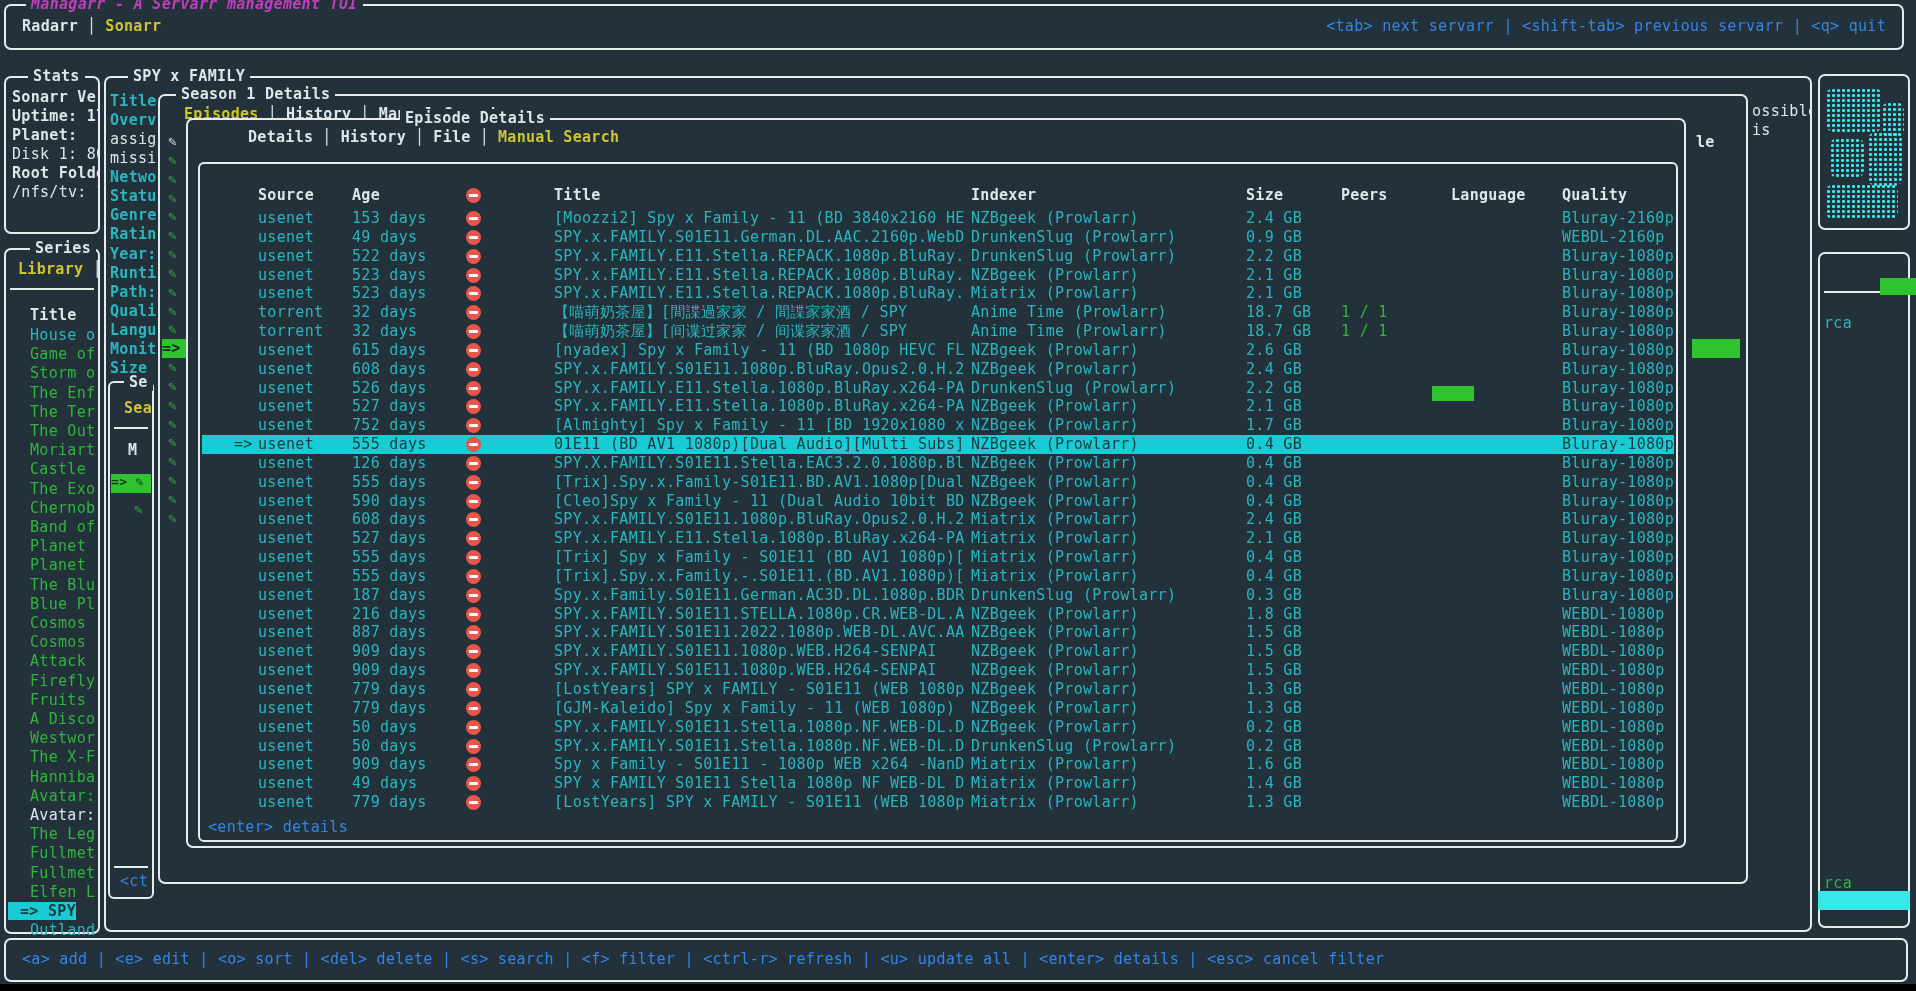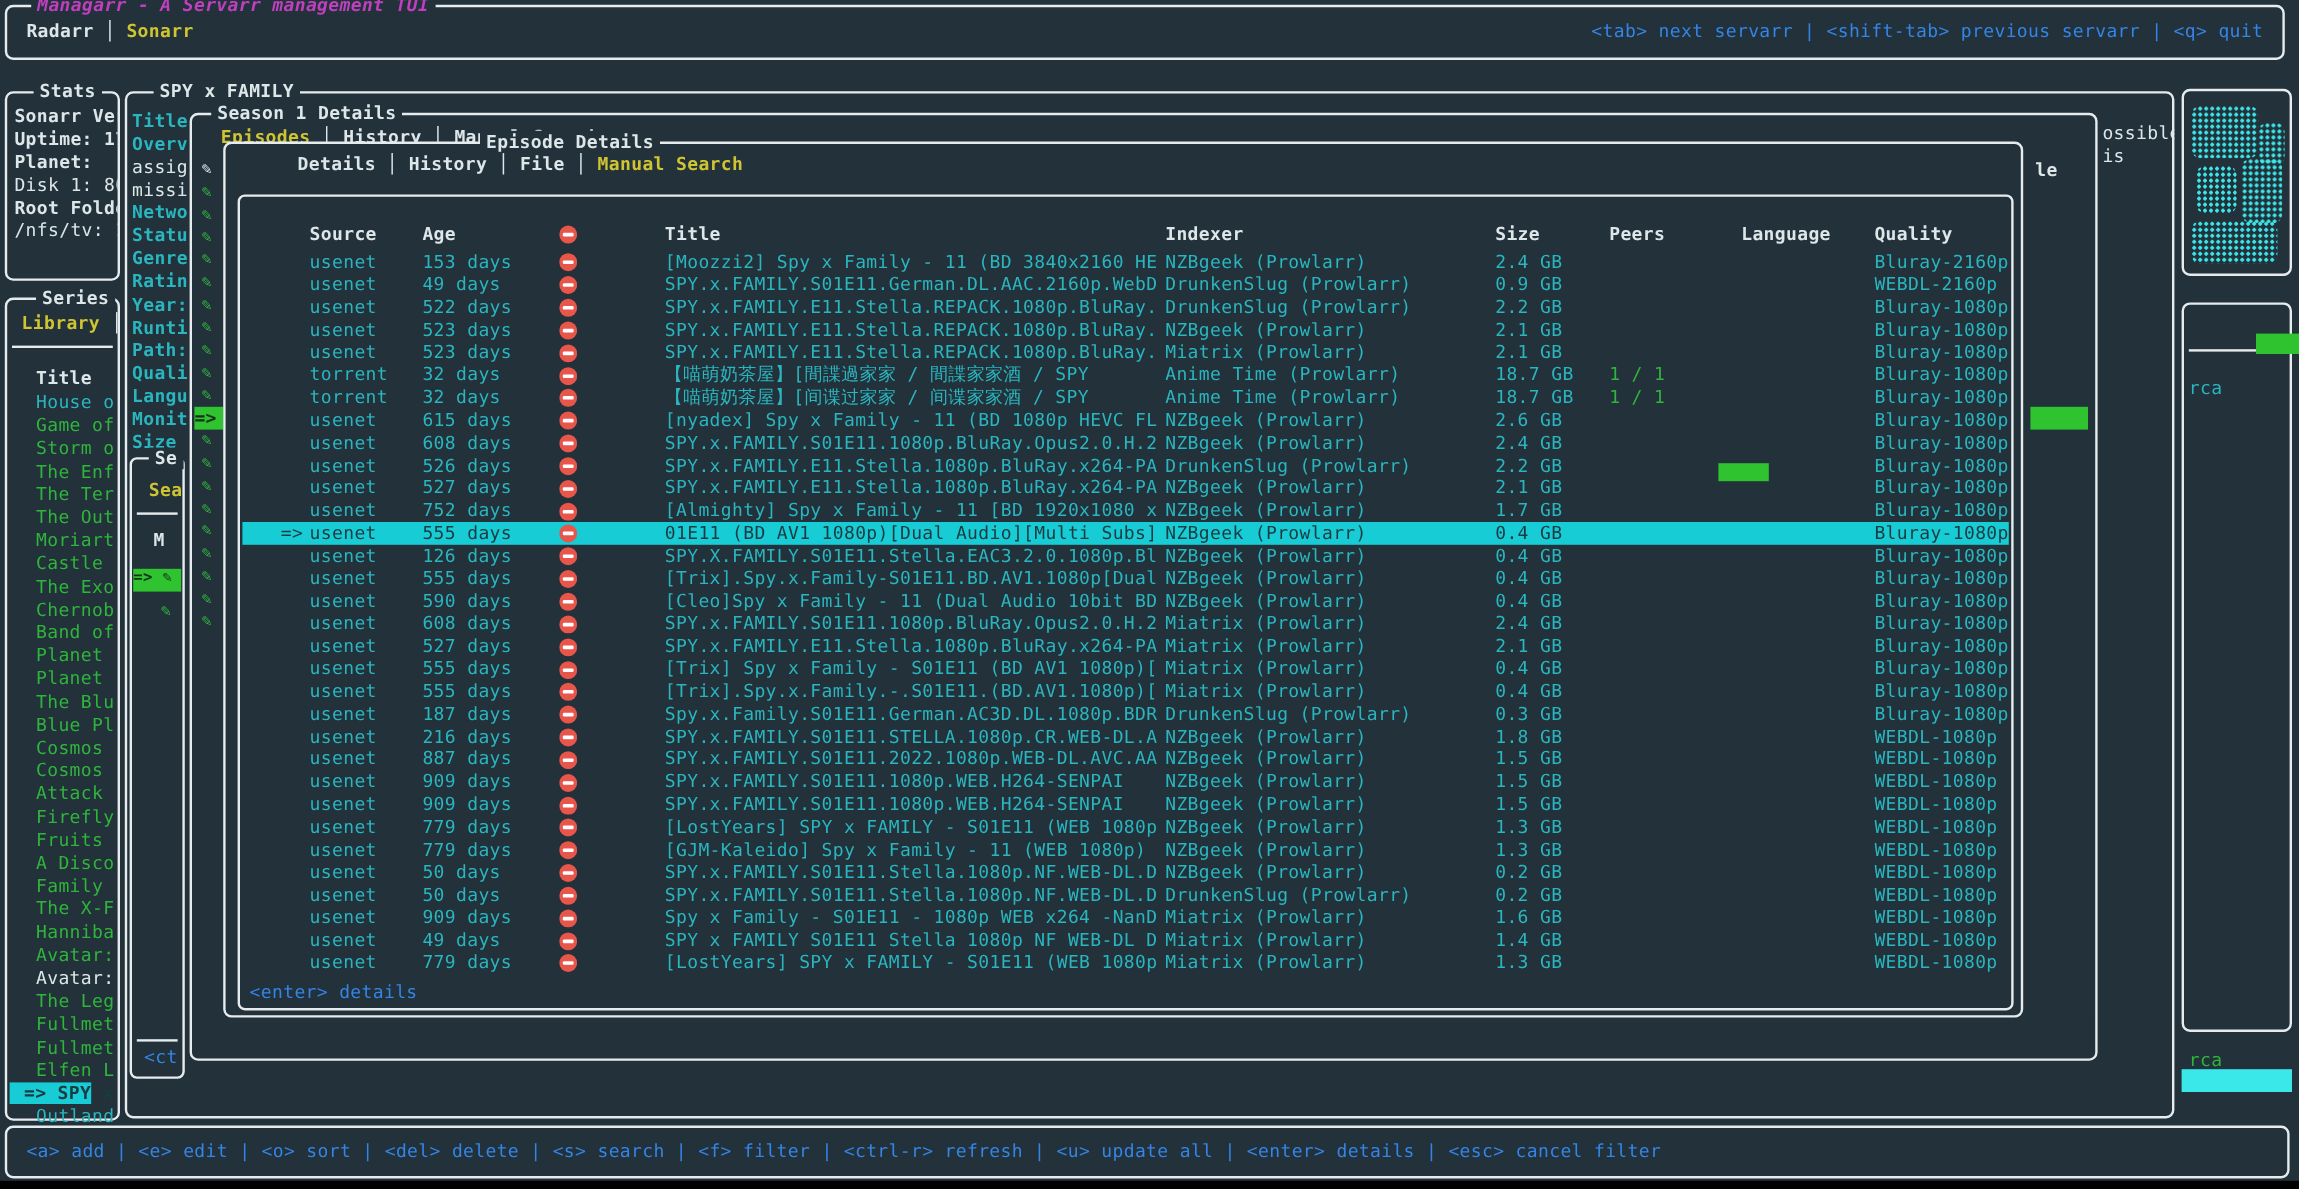--- a/index.html
+++ b/index.html
@@ -79,21 +79,21 @@
       <div class="series-item" style="top: 287.2px; color: var(--green);">Planet</div>
       <div class="series-item" style="top: 306.4px; color: var(--green);">Planet</div>
       <div class="series-item" style="top: 325.6px; color: var(--green);">The Blu</div>
       <div class="series-item" style="top: 344.8px; color: var(--green);">Blue Pl</div>
       <div class="series-item" style="top: 364px; color: var(--green);">Cosmos</div>
       <div class="series-item" style="top: 383.2px; color: var(--green);">Cosmos</div>
       <div class="series-item" style="top: 402.4px; color: var(--green);">Attack</div>
       <div class="series-item" style="top: 421.6px; color: var(--green);">Firefly</div>
       <div class="series-item" style="top: 440.8px; color: var(--green);">Fruits</div>
       <div class="series-item" style="top: 460px; color: var(--green);">A Disco</div>
-      <div class="series-item" style="top: 479.2px; color: var(--green);">Family</div>
+      <div class="series-item" style="top: 479.2px; color: var(--green);">Westwor</div>
       <div class="series-item" style="top: 498.4px; color: var(--green);">The X-F</div>
       <div class="series-item" style="top: 517.6px; color: var(--green);">Hanniba</div>
       <div class="series-item" style="top: 536.8px; color: var(--green);">Avatar:</div>
       <div class="series-item" style="top: 556px; color: var(--white);">Avatar:</div>
       <div class="series-item" style="top: 575.2px; color: var(--green);">The Leg</div>
       <div class="series-item" style="top: 594.4px; color: var(--green);">Fullmet</div>
       <div class="series-item" style="top: 613.6px; color: var(--green);">Fullmet</div>
       <div class="series-item" style="top: 632.8px; color: var(--green);">Elfen L</div>
       <div class="series-item sel" style="top: 652px;">=&gt; SPY x F</div>
       <div class="series-item" style="top: 671.2px; color: var(--cyan);">Outland</div>
@@ -135,21 +135,21 @@
 </div>
 
 <div class="box" style="left:1818px;top:74px;width:92px;height:156px;">
   <div class="dots" style="left:6px;top:12px;width:56px;height:44px;"></div>
   <div class="dots" style="left:62px;top:26px;width:22px;height:36px;"></div>
   <div class="dots" style="left:10px;top:62px;width:34px;height:40px;"></div>
   <div class="dots" style="left:48px;top:56px;width:34px;height:54px;"></div>
   <div class="dots" style="left:6px;top:108px;width:72px;height:36px;"></div>
 </div>
 
-<div class="box" style="left:1818px;top:252px;width:92px;height:608px;">
+<div class="box" style="left:1818px;top:252px;width:92px;height:676px;">
   <div class="line" style="left:4px;top:37px;width:80px;"></div>
   <span class="abs c" style="left:4px;top:60px;">rca</span>
   <span class="abs g" style="left:4px;top:620px;">rca</span>
   <div class="abs" style="left:-2px;top:637px;width:92px;height:19px;background:var(--cyan2);"></div>
 </div>
 <div class="greenblock" style="left:1880px;top:278px;width:36px;height:17px;z-index:30;"></div>
 
 <div class="box" style="left:158px;top:94px;width:1590px;height:790px;z-index:10;">
   <span class="box-title" style="left:16px;">Season 1 Details</span>
   <div class="abs" style="left:24px;top:9px;" id="season-tabs"><span class="tab active">Episodes</span><span class="tabsep">│</span><span class="tab">History</span><span class="tabsep">│</span><span class="tab">Manual Search</span></div>

